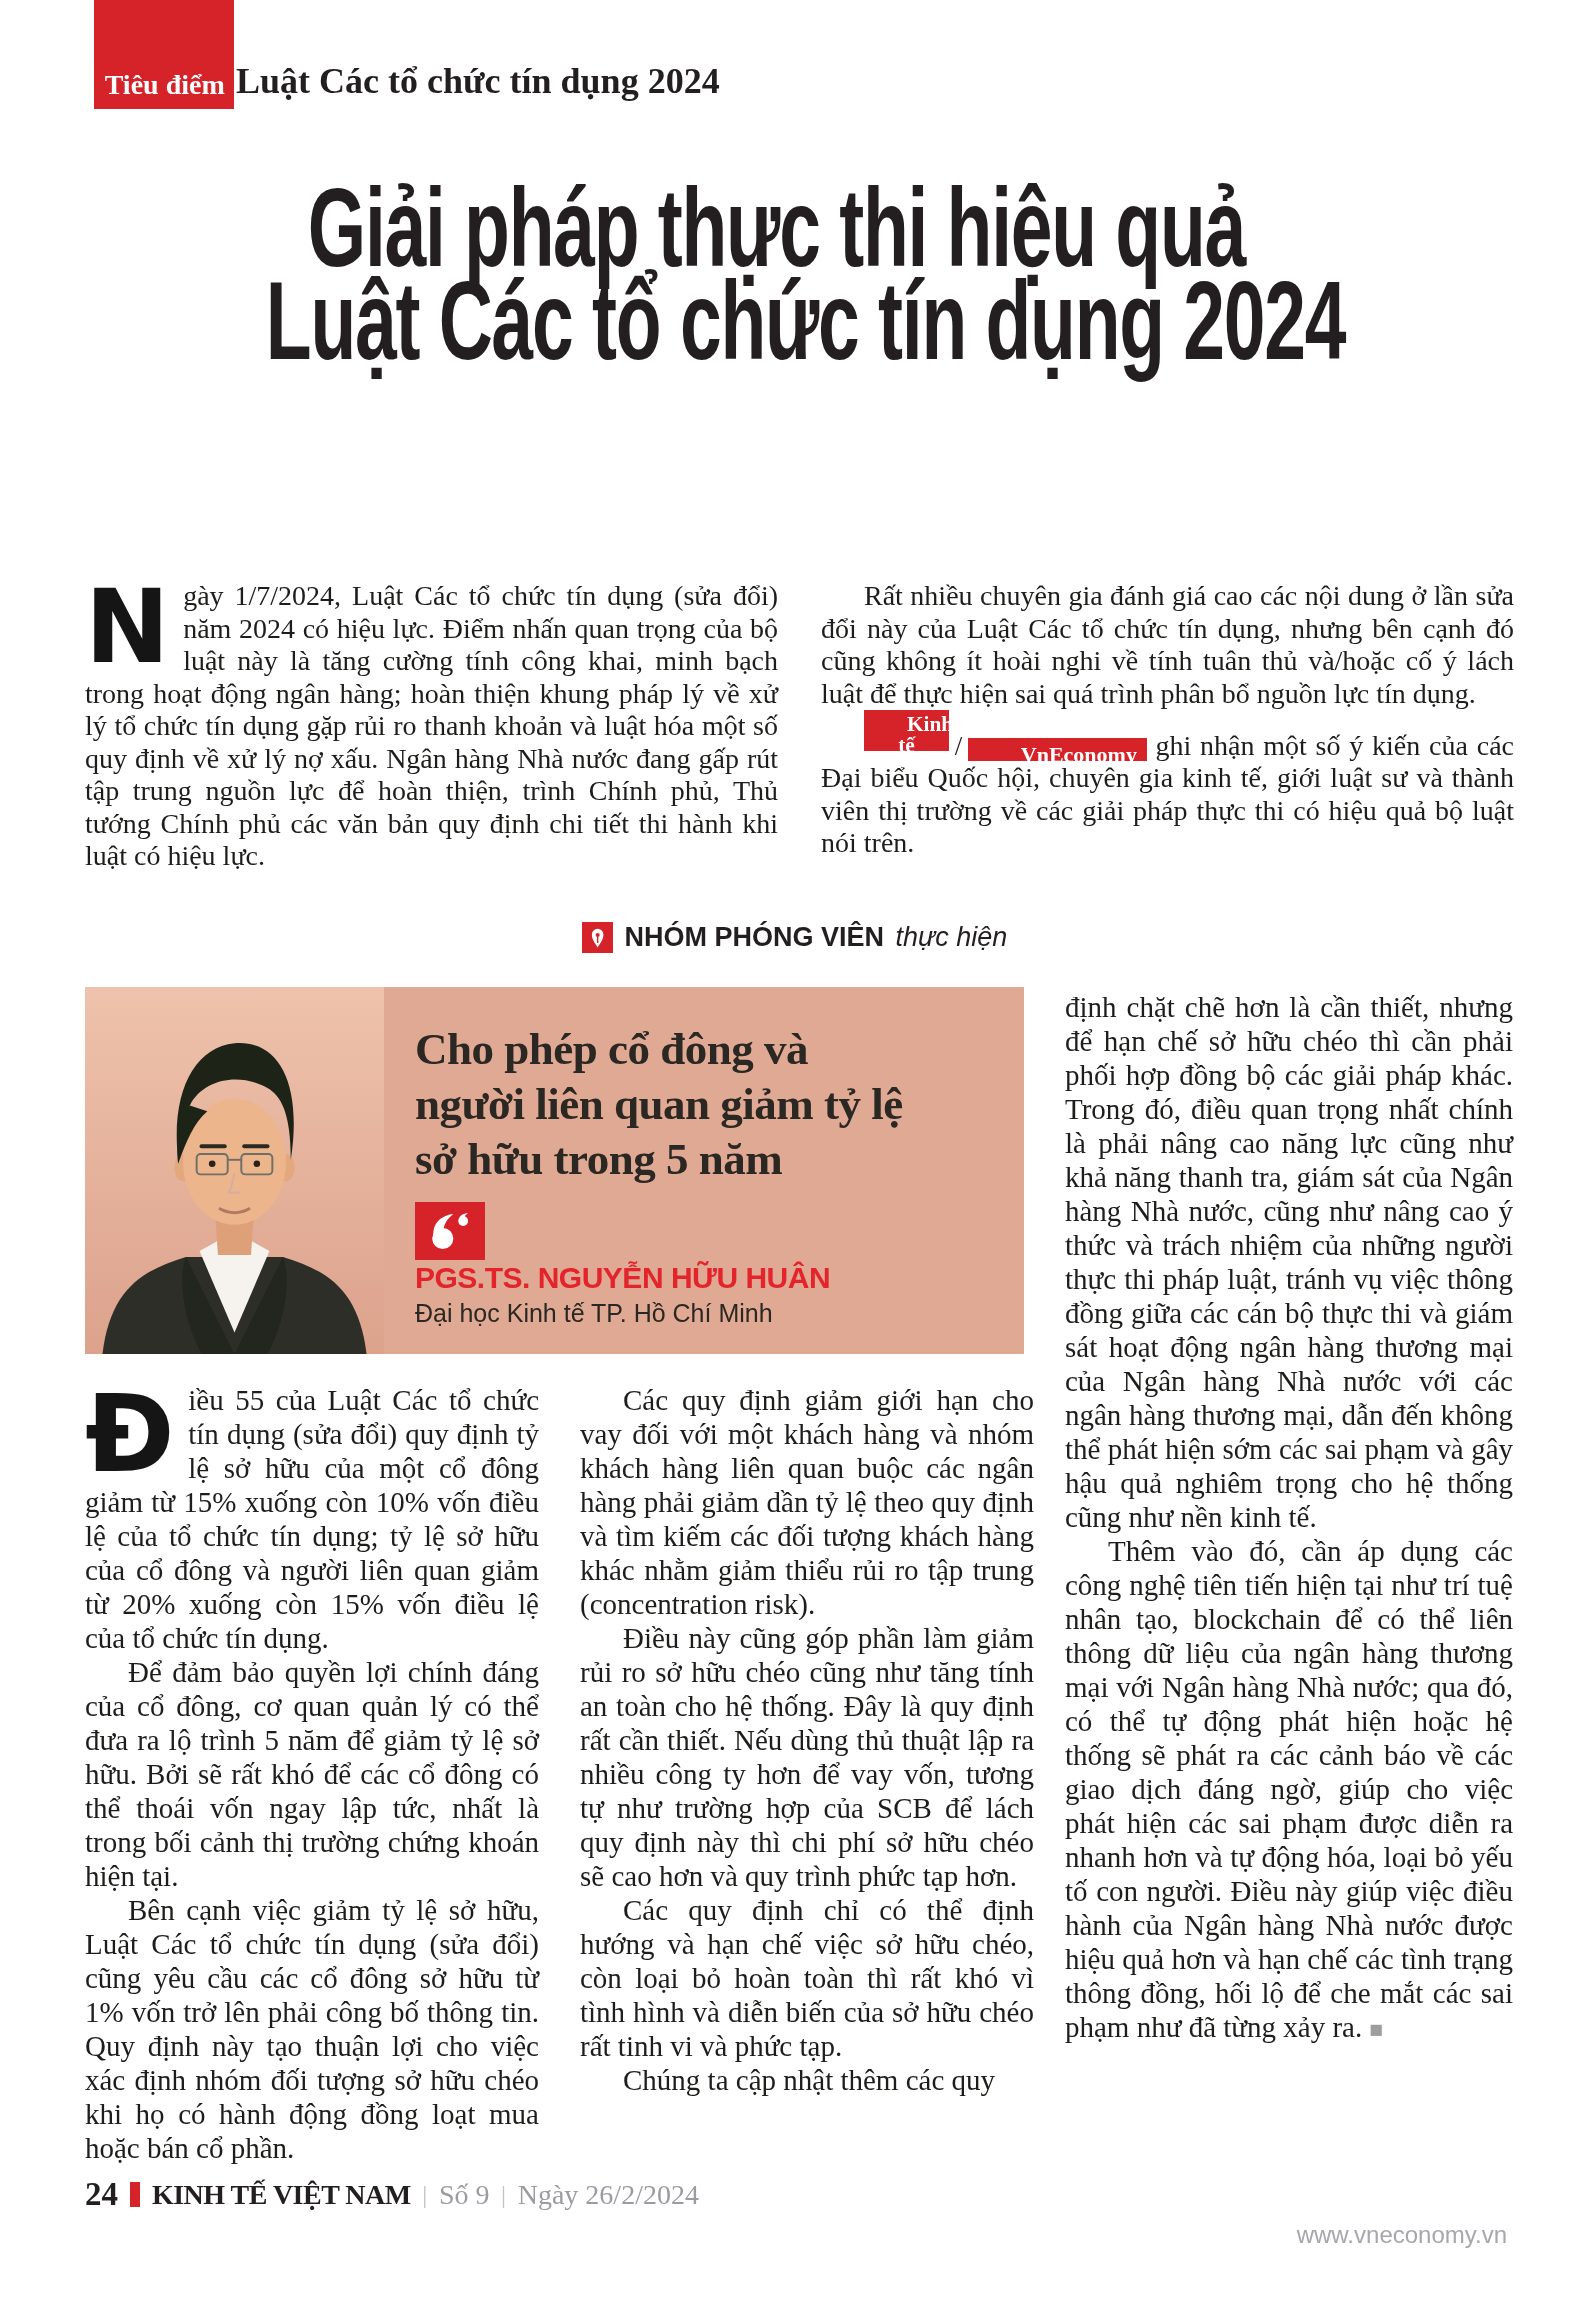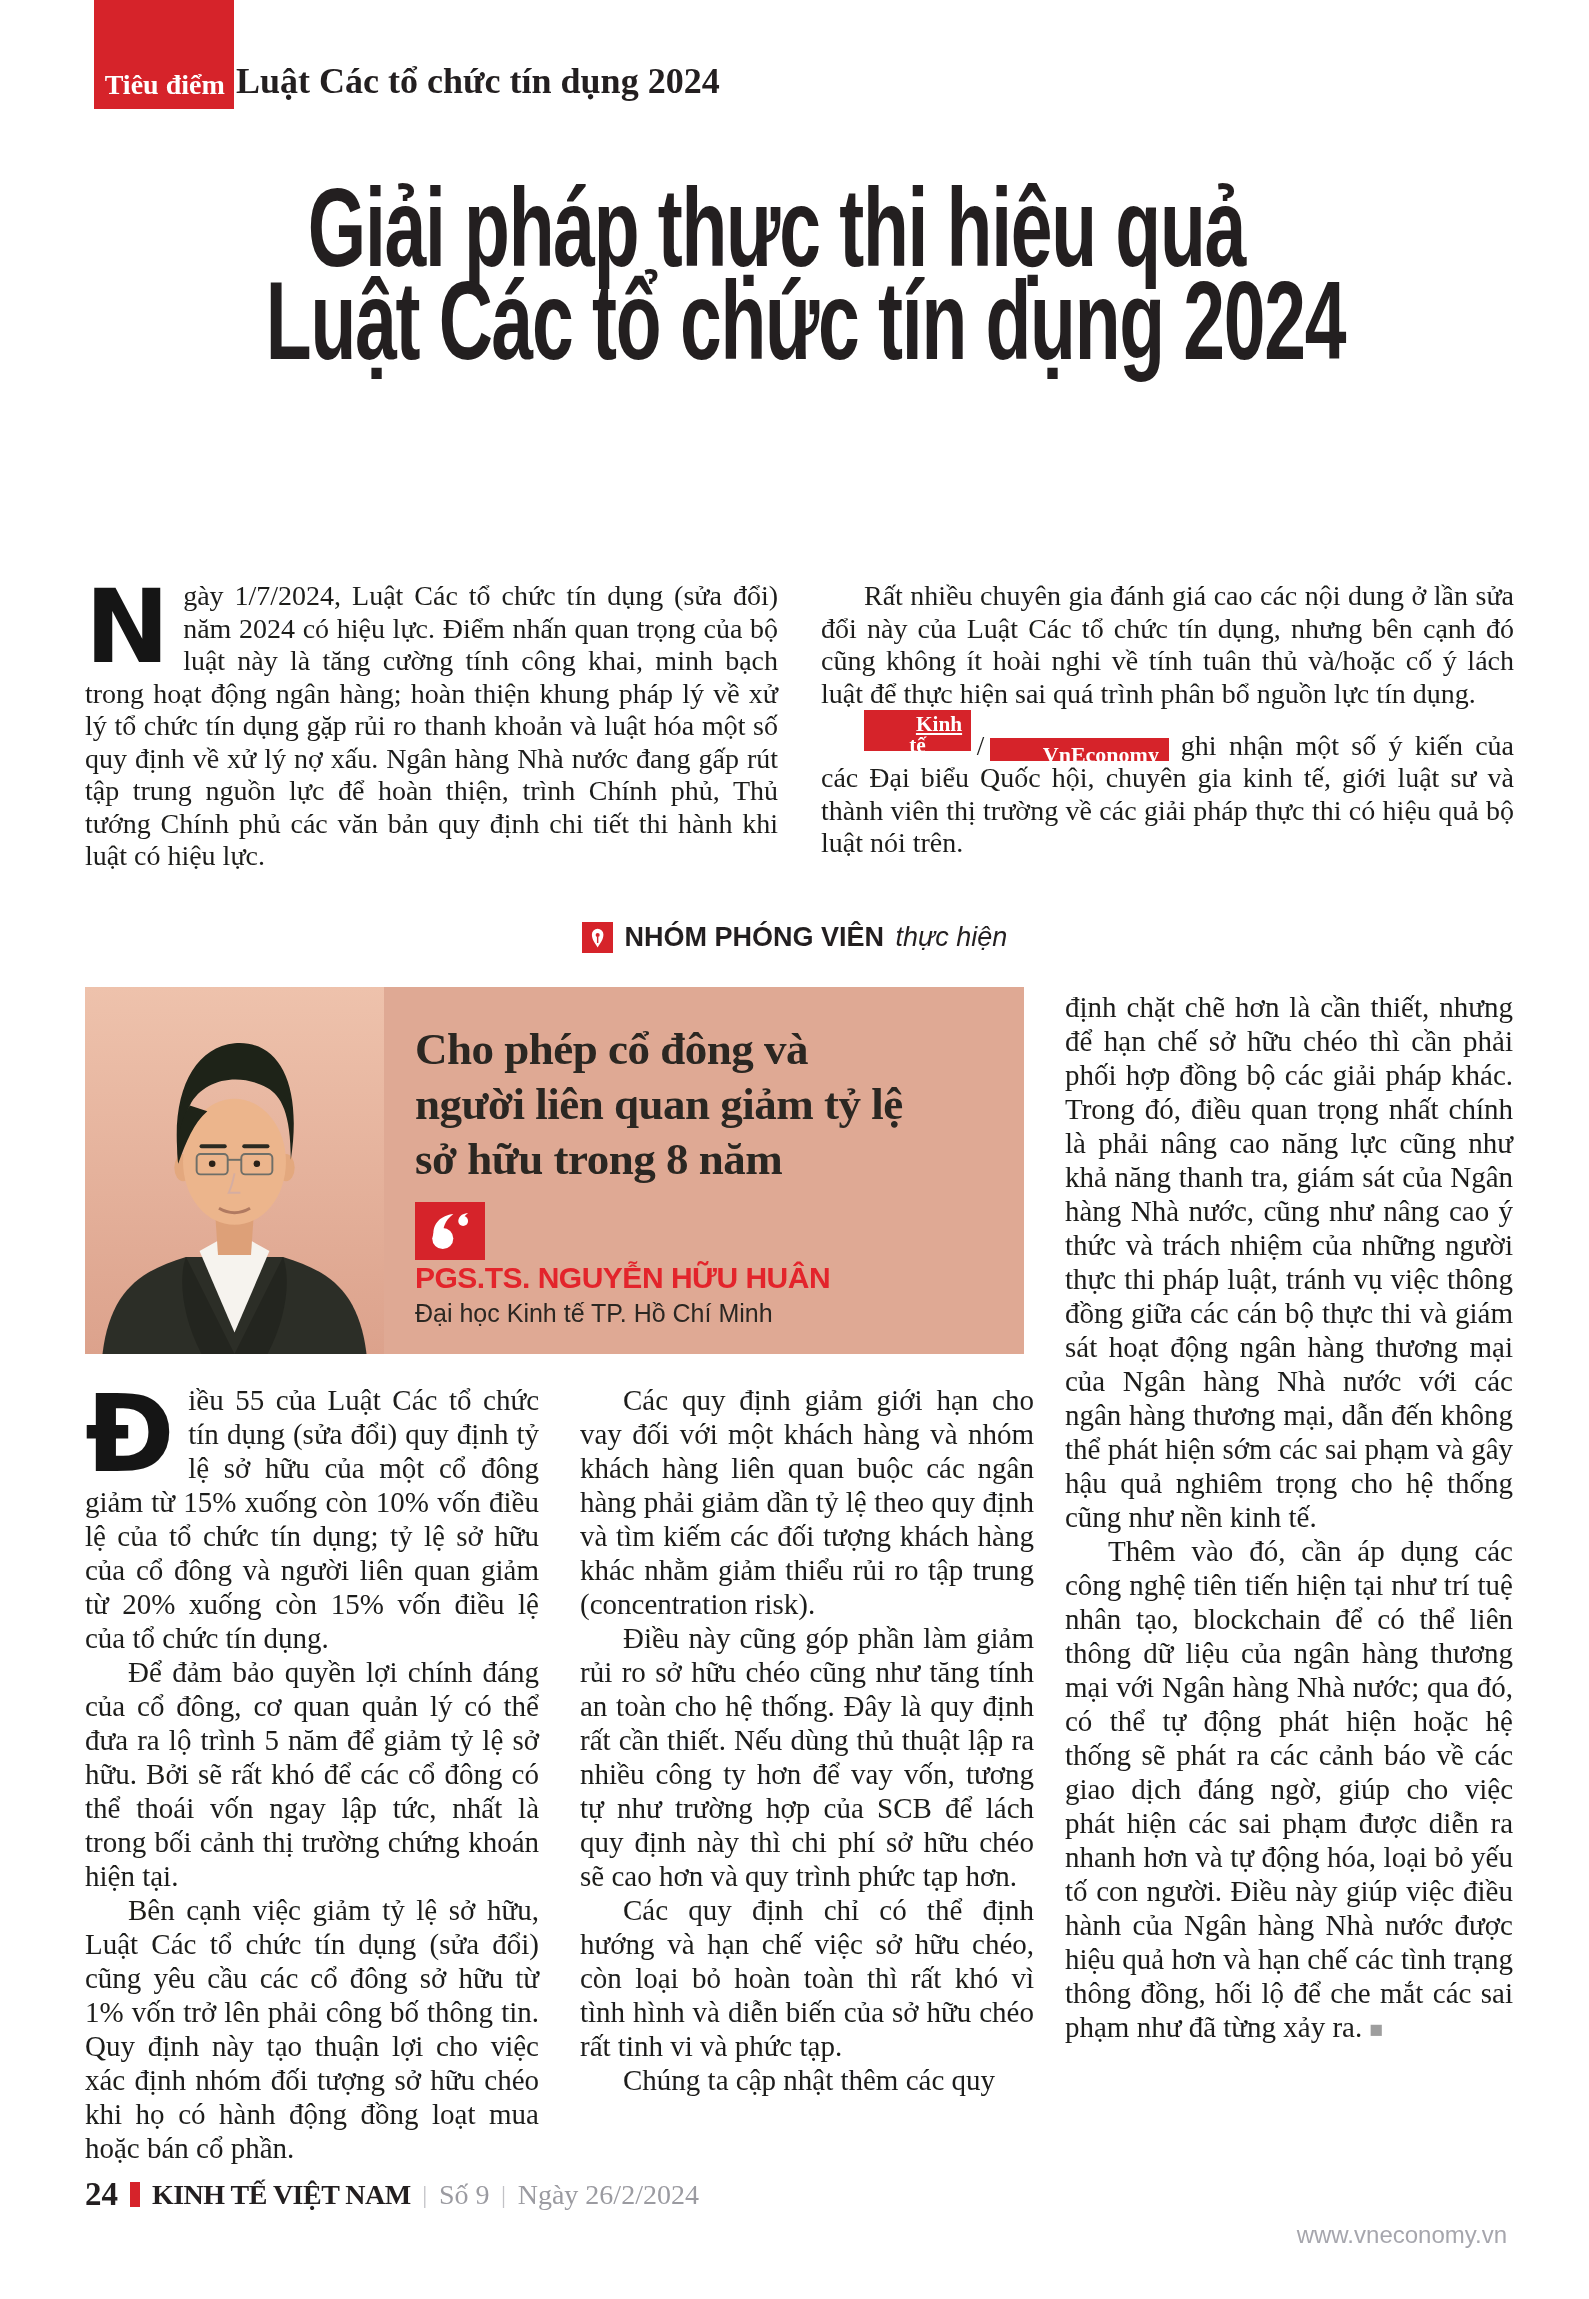--- a/index.html
+++ b/index.html
@@ -24,21 +24,21 @@
   .intro-col{position:absolute;top:580px;font-size:28px;line-height:32.5px;text-align:justify;color:#1d1d1b;}
   .intro-a{left:85px;width:693px;}
   .intro-b{left:821px;width:693px;}
   .dropcap{float:left;font-family:"DejaVu Sans",sans-serif;font-weight:bold;color:#151515;
            font-size:101px;line-height:83px;margin:5.8px 13.6px 0 0;}
   .para{margin:0;}
   .indent{text-indent:43px;}
 
   .brand-badge{display:inline-block;background:#d6232a;color:#fff;vertical-align:-10.7px;
                text-align:center;font-family:"Liberation Serif",serif;}
-  .badge-ktvn{width:107px;height:41px;line-height:1;text-decoration:underline;}
+  .badge-ktvn{width:85px;height:41px;line-height:1;}
   .badge-ktvn .b1{font-size:21.3px;font-weight:bold;margin-top:3.9px;}
   .badge-ktvn .b2{font-size:9.7px;margin-top:1px;}
   .badge-vne{height:23px;line-height:33px;padding:0 9.7px;font-size:22px;font-weight:bold;vertical-align:-6.8px;}
   .badge-slash{font-size:27px;color:#1d1d1b;padding:0 5.8px;}
 
   
   .byline{position:absolute;left:0;top:922px;width:1589px;text-align:center;}
   .byline-inner{display:inline-flex;gap:11.6px;}
   .byline-icon{width:31px;height:31px;background:#d6232a;display:inline-flex;
                align-items:center;justify-content:center;}
@@ -155,21 +155,21 @@
       <circle cx="131" cy="182" r="3.4" fill="#2a2118"></circle>
       <circle cx="177" cy="182" r="3.4" fill="#2a2118"></circle>
 
       <path d="M154,192 C152,202 150,208 148,212 L160,212" fill="none" stroke="#caa" stroke-width="2" opacity="0.7"></path>
       <path d="M138,228 C148,234 160,234 170,228" fill="none" stroke="#b07a61" stroke-width="3"></path>
     </svg>
 
     <div class="panel-heading">
       <div>Cho phép cổ đông và</div>
       <div>người liên quan giảm tỷ lệ</div>
-      <div>sở hữu trong 8 năm</div>
+      <div>sở hữu trong 5 năm</div>
     </div>
 
     <div class="quote-box">
       <svg width="45" height="37" viewBox="0 0 64 52" aria-hidden="true">
         <circle cx="21" cy="36" r="15" fill="#ffffff"></circle>
         <path d="M8,32 C6,14 19,3 36,1 C23,11 21,22 22,30 Z" fill="#ffffff"></path>
         <circle cx="50" cy="11" r="7" fill="#ffffff"></circle>
         <path d="M44,9 C45,3 50,0 57,0 C51,4 50,7 50,10 Z" fill="#ffffff"></path>
       </svg>
     </div>

